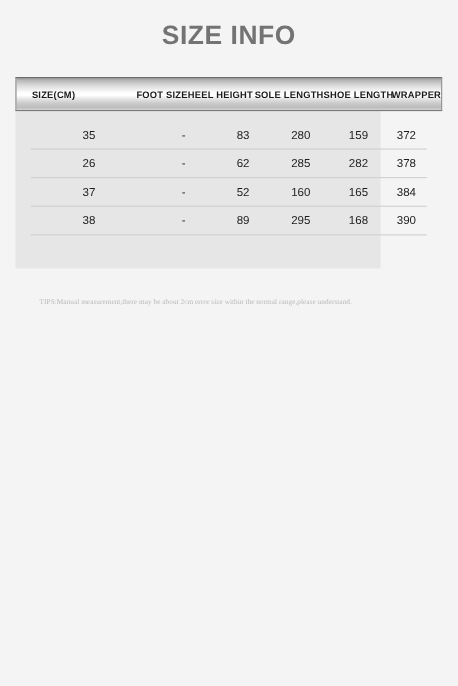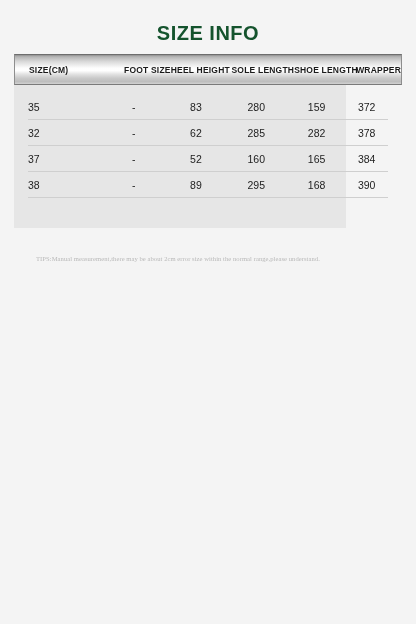--- a/index.html
+++ b/index.html
@@ -9,33 +9,33 @@
   body {
     width: 416px;
     height: 624px;
     background: #f4f4f4;
     font-family: "Liberation Sans", sans-serif;
     overflow: hidden;
   }
 
   #page-title {
     text-align: center;
-    font-size: 20px;
+    font-size: 24px;
     font-weight: bold;
-    color: #14532d;
+    color: #737373;
     letter-spacing: 0.5px;
     margin: 0;
     padding-top: 21px;
     line-height: 24px;
   }
 
   #size-card {
     position: absolute;
     left: 14px;
-    top: 54px;
+    top: 70px;
     width: 332px;
     height: 174px;
     background: #e6e6e6;
     box-sizing: border-box;
   }
 
   
   #table-header {
     position: absolute;
     left: 0px;
@@ -91,20 +91,21 @@
     margin-top: 9px;
   }
   .cell {
     font-size: 10.5px;
     color: #1d1d1d;
     text-align: center;
     white-space: nowrap;
   }
   .cell.size-col {
     text-align: left;
+    margin-left: 47px;
   }
 
   
   .col-size    { width: 78px; }
   .col-foot    { width: 72px; }
   .col-heel    { width: 62px; }
   .col-sole    { width: 68px; }
   .col-shoe    { width: 62px; }
   .col-wrapper { width: 46px; }
 
@@ -144,21 +145,21 @@
     <div class="data-row">
       <div class="cell size-col col-size">35</div>
       <div class="cell col-foot">-</div>
       <div class="cell col-heel">83</div>
       <div class="cell col-sole">280</div>
       <div class="cell col-shoe">159</div>
       <div class="cell col-wrapper">372</div>
     </div>
 
     <div class="data-row">
-      <div class="cell size-col col-size">32</div>
+      <div class="cell size-col col-size">26</div>
       <div class="cell col-foot">-</div>
       <div class="cell col-heel">62</div>
       <div class="cell col-sole">285</div>
       <div class="cell col-shoe">282</div>
       <div class="cell col-wrapper">378</div>
     </div>
 
     <div class="data-row">
       <div class="cell size-col col-size">37</div>
       <div class="cell col-foot">-</div>

